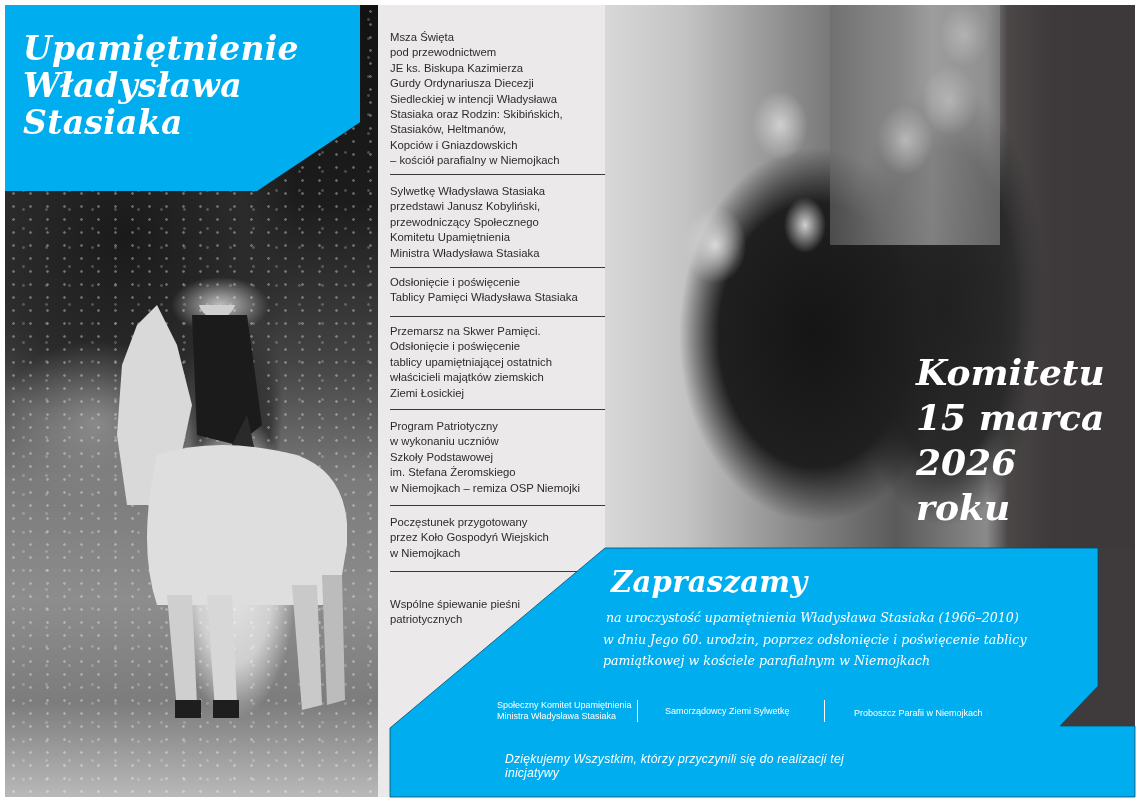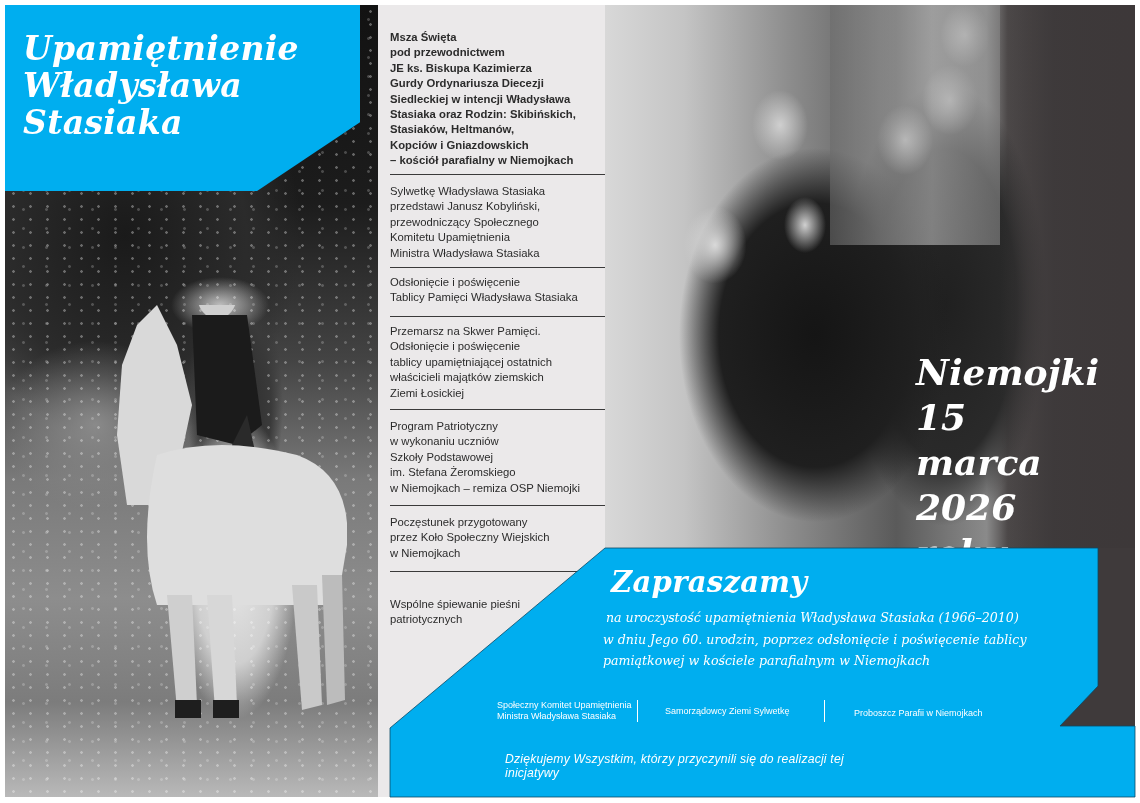--- a/index.html
+++ b/index.html
@@ -159,21 +159,21 @@
     <div class="doorframe"></div>
     <div class="fade"></div>
   </div>
 
   <div class="blue-title"></div>
   <h1 class="title">Upamiętnienie
 Władysława
 Stasiaka</h1>
 
   <div class="program">
-    <div class="prog-item" style="top:0px;font-weight:bold;">Msza Święta
+    <div class="prog-item" style="top:0px;">Msza Święta
 pod przewodnictwem
 JE ks. Biskupa Kazimierza
 Gurdy Ordynariusza Diecezji
 Siedleckiej w intencji Władysława
 Stasiaka oraz Rodzin: Skibińskich,
 Stasiaków, Heltmanów,
 Kopciów i Gniazdowskich
 – kościół parafialny w Niemojkach</div>
     <div class="prog-item" style="top:154px;">Sylwetkę  Władysława Stasiaka
 przedstawi Janusz Kobyliński,
@@ -186,34 +186,34 @@
 Odsłonięcie i poświęcenie
 tablicy upamiętniającej  ostatnich
 właścicieli majątków ziemskich
 Ziemi Łosickiej</div>
     <div class="prog-item" style="top:389px;">Program Patriotyczny
 w wykonaniu uczniów
 Szkoły Podstawowej
 im. Stefana Żeromskiego
 w Niemojkach – remiza OSP Niemojki</div>
     <div class="prog-item" style="top:485px;">Poczęstunek przygotowany
-przez Koło Społeczny Wiejskich
+przez Koło Gospodyń Wiejskich
 w Niemojkach</div>
     <div class="prog-item" style="top:567px;">Wspólne śpiewanie pieśni
 patriotycznych</div>
   </div>
   <div class="sep" style="top:174px;"></div>
   <div class="sep" style="top:267px;"></div>
   <div class="sep" style="top:316px;"></div>
   <div class="sep" style="top:409px;"></div>
   <div class="sep" style="top:505px;"></div>
   <div class="sep" style="top:571px;"></div>
 
   <div class="date-block">
-    <span>Niemojki</span>
+    <span>Komitetu</span>
     <span>15 marca</span>
     <span>2026 roku</span>
   </div>
 
   <div class="blue-bottom">
     <svg width="1140" height="803" viewBox="0 0 1140 803">
       <polygon points="1098,548 1135,548 1135,726 1060,726 1098,686" fill="#3f3a3b"></polygon>
       <polygon points="605,548 1098,548 1098,686 1060,726 1135,726 1135,797 390,797 390,728" fill="#00aeef" stroke="#0b4a66" stroke-width="0.8"></polygon>
     </svg>
   </div>

